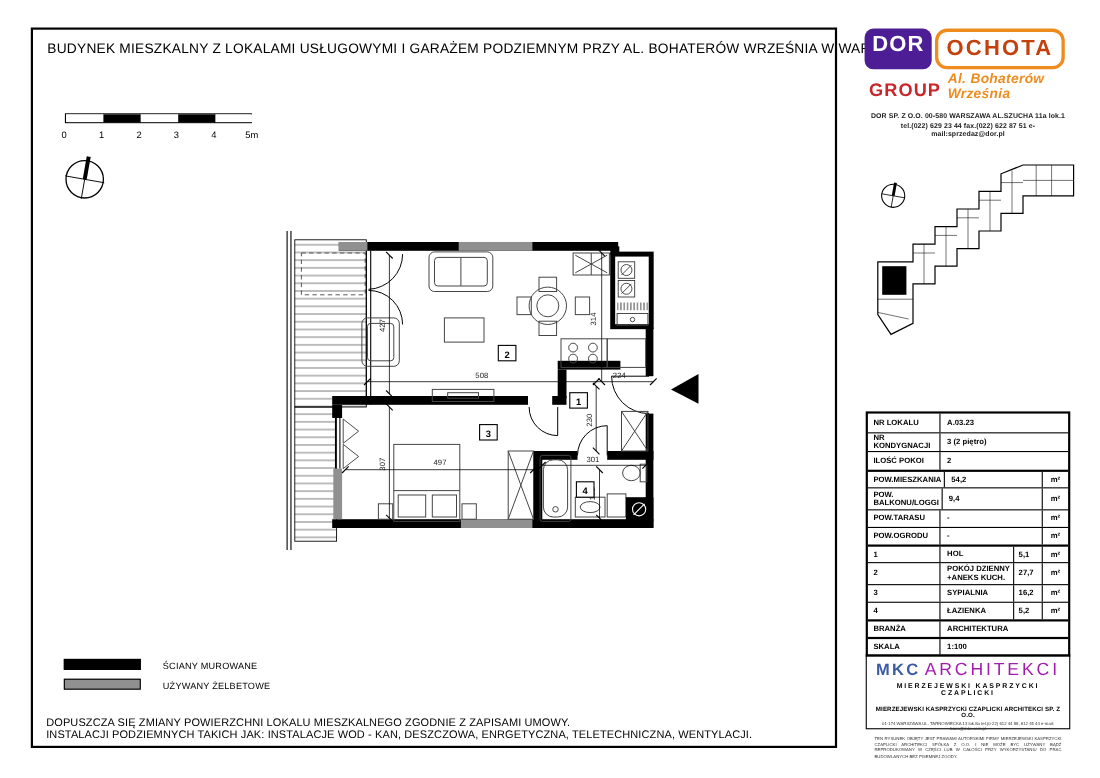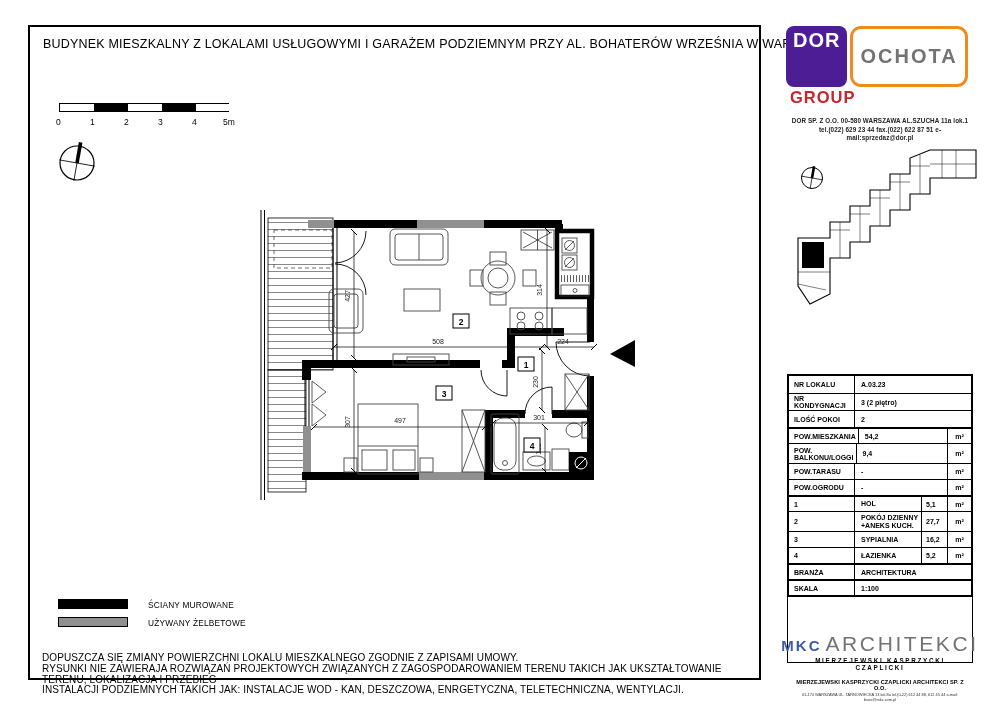--- a/index.html
+++ b/index.html
@@ -18,40 +18,40 @@
   
   .leg-bar{width:70px;height:10px;border:1px solid #000;}
   .leg-black{background:#000;}
   .leg-grey{background:#909090;}
   .leg-lbl{font-size:8.3px;color:#000;letter-spacing:.2px;}
   .notes{left:12px;top:626px;width:706px;font-size:10px;line-height:10.8px;color:#000;letter-spacing:.1px;}
   
   .dor{left:786px;top:26px;width:188px;}
   .dor-row1{display:flex;align-items:stretch;}
   .dor-box1{background:#4c1d95;color:#fff;border-radius:8px;font-size:20px;font-weight:bold;padding:3px 7px 2px 7px;letter-spacing:1px;}
-  .dor-box2{border:3px solid #ee8c1e;color:#737373;border-radius:11px;font-size:20px;font-weight:bold;padding:16px 7px;margin-left:3px;letter-spacing:2px;display:flex;align-items:center;}
+  .dor-box2{border:3px solid #ee8c1e;color:#c2410c;border-radius:11px;font-size:20px;font-weight:bold;padding:4px 7px;margin-left:3px;letter-spacing:2px;display:flex;align-items:center;}
   .dor-row2{display:flex;align-items:flex-end;margin-top:1px;}
   .dor-group{color:#c9262c;font-weight:bold;font-size:16.5px;letter-spacing:1px;margin-left:4px;}
   .dor-street{color:#ee8c1e;font-weight:bold;font-style:italic;font-size:12.5px;margin-left:6px;letter-spacing:.3px;}
   .dor-addr{margin-top:10px;font-size:6.3px;font-weight:600;color:#222;text-align:center;line-height:8.5px;letter-spacing:.1px;}
   
   .utable{left:787px;top:374px;width:186px;border:2px solid #000;background:#fff;}
   .trow{display:flex;align-items:center;border-top:1px solid #000;font-size:7px;font-weight:bold;color:#000;}
   .trow:first-child{border-top:none;}
   .trow.thick{border-top:2px solid #000;}
   .tl{flex:0 0 66px;padding:2px 2px 2px 5px;border-right:1px solid #000;align-self:stretch;display:flex;align-items:center;}
   .tv{flex:1;padding:2px 2px 2px 6px;}
   .tu{flex:0 0 24px;align-self:stretch;border-left:1px solid #000;display:flex;align-items:center;justify-content:center;}
   .tn{flex:1;padding:2px 2px 2px 6px;line-height:8px;}
   .tv2{flex:0 0 26px;align-self:stretch;border-left:1px solid #000;display:flex;align-items:center;padding-left:4px;}
   
   .mkc{left:787px;top:595px;width:186px;height:68px;border:1.5px solid #000;padding:5px 7px 3px 7px;text-align:center;}
   .mkc-l1{display:flex;justify-content:center;align-items:baseline;}
   .mkc-blue{color:#3b5ba5;font-size:15px;font-weight:bold;letter-spacing:2px;}
-  .mkc-black{color:#737373;font-size:21px;font-weight:500;letter-spacing:2.6px;margin-left:4px;margin-top:31px;}
+  .mkc-black{color:#a21caf;font-size:16px;font-weight:500;letter-spacing:2.6px;margin-left:4px;}
   .mkc-l2{font-size:6.3px;font-weight:bold;letter-spacing:1.7px;color:#000;margin-top:1px;}
   .mkc-firm{font-size:5.6px;font-weight:bold;color:#000;margin-top:8px;letter-spacing:.1px;}
   .mkc-addr{font-size:3.9px;color:#333;margin-top:1px;}
   .mkc-copy{font-size:3.9px;color:#333;margin-top:4px;text-align:justify;line-height:5.2px;}
   svg text{font-family:"Liberation Sans",sans-serif;}
   .dim{font-size:7px;fill:#222;}
   .roomnum{font-size:8.5px;font-weight:bold;fill:#000;}
 </style>
 </head>
 <body>
@@ -262,32 +262,32 @@
       <polygon points="608,352 633,338 633,365" fill="#000"></polygon>
     </svg>
 
     <div class="abs leg-bar leg-black" style="left:28px;top:572px"></div>
     <span class="abs leg-lbl" style="left:118px;top:573px">ŚCIANY MUROWANE</span>
     <div class="abs leg-bar leg-grey" style="left:28px;top:590px"></div>
     <span class="abs leg-lbl" style="left:118px;top:591px">UŻYWANY ŻELBETOWE</span>
 
     <div class="abs notes">
       <div>DOPUSZCZA SIĘ ZMIANY POWIERZCHNI LOKALU MIESZKALNEGO ZGODNIE Z ZAPISAMI UMOWY.</div>
-      <div>RYSUNKI NIE ZAWIERAJA ROZWIĄZAŃ PROJEKTOWYCH ZWIĄZANYCH Z ZAGOSPODAROWANIEM TERENU TAKICH JAK UKSZTAŁTOWANIE TERENU, LOKALIZACJA I PRZEBIEG</div>
       <div>INSTALACJI PODZIEMNYCH TAKICH JAK: INSTALACJE WOD - KAN, DESZCZOWA, ENRGETYCZNA, TELETECHNICZNA, WENTYLACJI.</div>
     </div>
   </div>
 
   <div class="abs dor">
     <div class="dor-row1">
       <div class="dor-box1">DOR</div>
       <div class="dor-box2">OCHOTA</div>
     </div>
     <div class="dor-row2">
       <span class="dor-group">GROUP</span>
+      <span class="dor-street">Al. Bohaterów Września</span>
     </div>
     <div class="dor-addr">
       <div>DOR SP. Z O.O.   00-580  WARSZAWA  AL.SZUCHA 11a lok.1</div>
       <div>tel.(022) 629 23 44   fax.(022) 622 87 51   e-mail:sprzedaz@dor.pl</div>
     </div>
   </div>
 
   <svg class="abs" style="left:790px;top:138px" width="196" height="172" viewBox="0 0 196 172">
     <g>
       <circle cx="22" cy="40" r="10.5" fill="none" stroke="#000" stroke-width="1"></circle>

